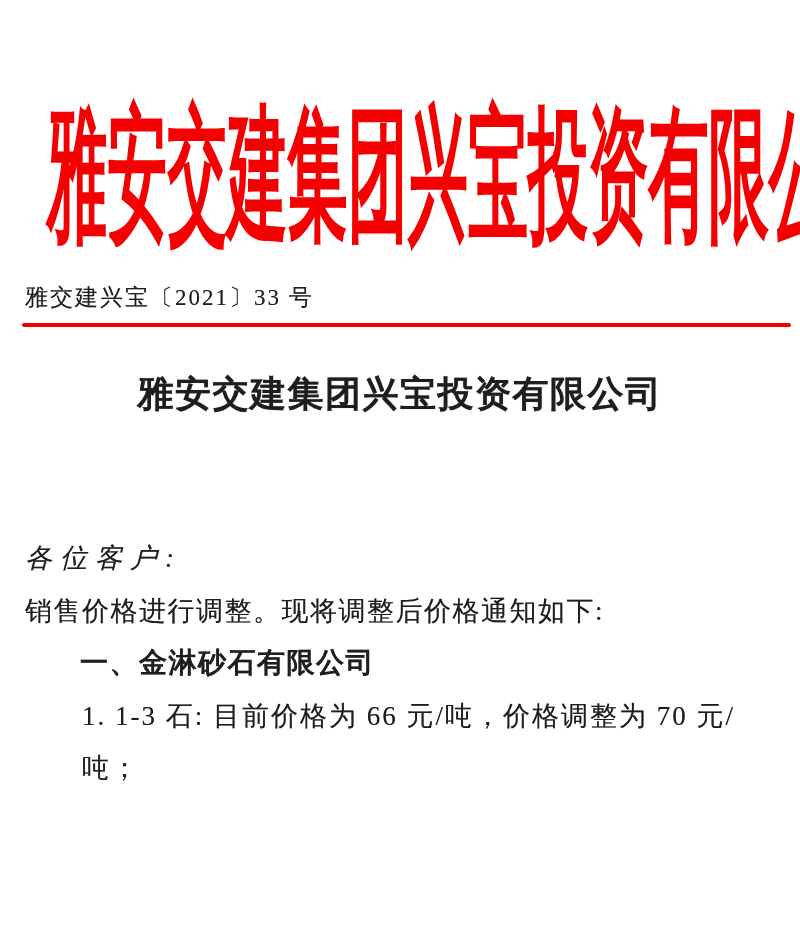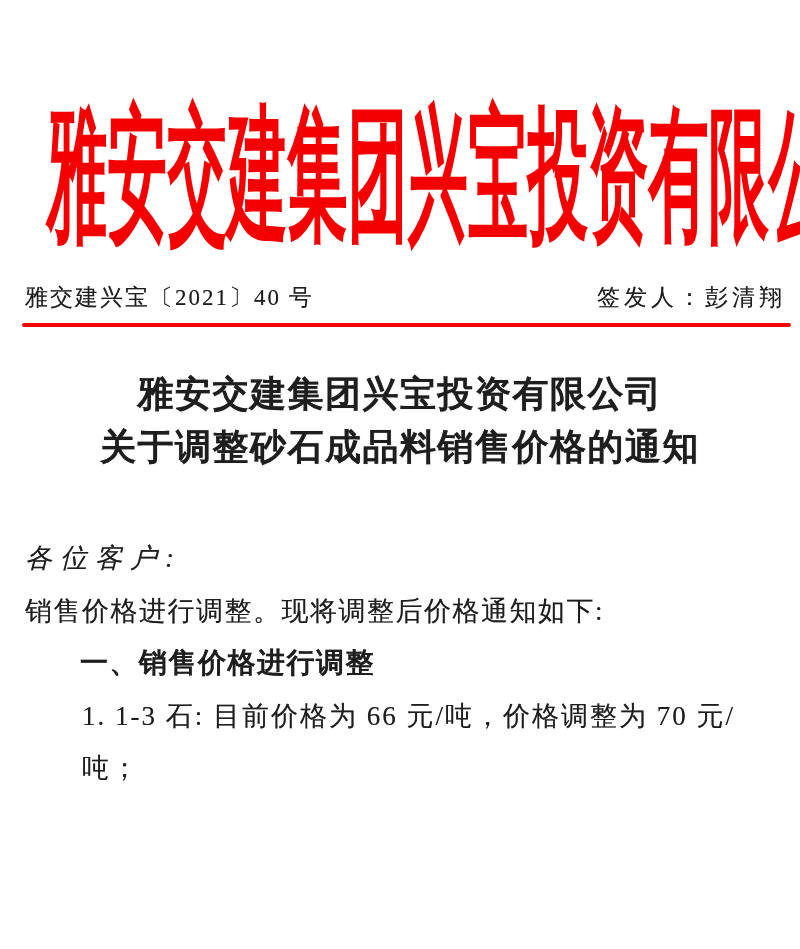--- a/index.html
+++ b/index.html
@@ -56,32 +56,30 @@
 </head>
 <body>
 
 <div id="page">
 
   <div class="masthead">
     <span>雅安交建集团兴宝投资有限公司</span>
   </div>
 
   <div class="ref-row">
-    <span class="refnum">雅交建兴宝〔2021〕40 号</span>
-    <span class="issuer">签发人：彭清翔</span>
+    <span class="refnum">雅交建兴宝〔2021〕33 号</span>
   </div>
 
   <div class="red-rule"></div>
 
   <div class="doc-title">
     <div>雅安交建集团兴宝投资有限公司</div>
-    <div>关于调整砂石成品料销售价格的通知</div>
   </div>
 
   <div class="body-block">
     <div class="salutation">各位客户:</div>
     <div class="closing">销售价格进行调整。现将调整后价格通知如下:</div>
-    <div class="sec">一、销售价格进行调整</div>
+    <div class="sec">一、金淋砂石有限公司</div>
     <div class="item">1. 1-3 石: 目前价格为 66 元/吨，价格调整为 70 元/吨；</div>
 
   </div>
 
 </div>
 
 </body></html>

